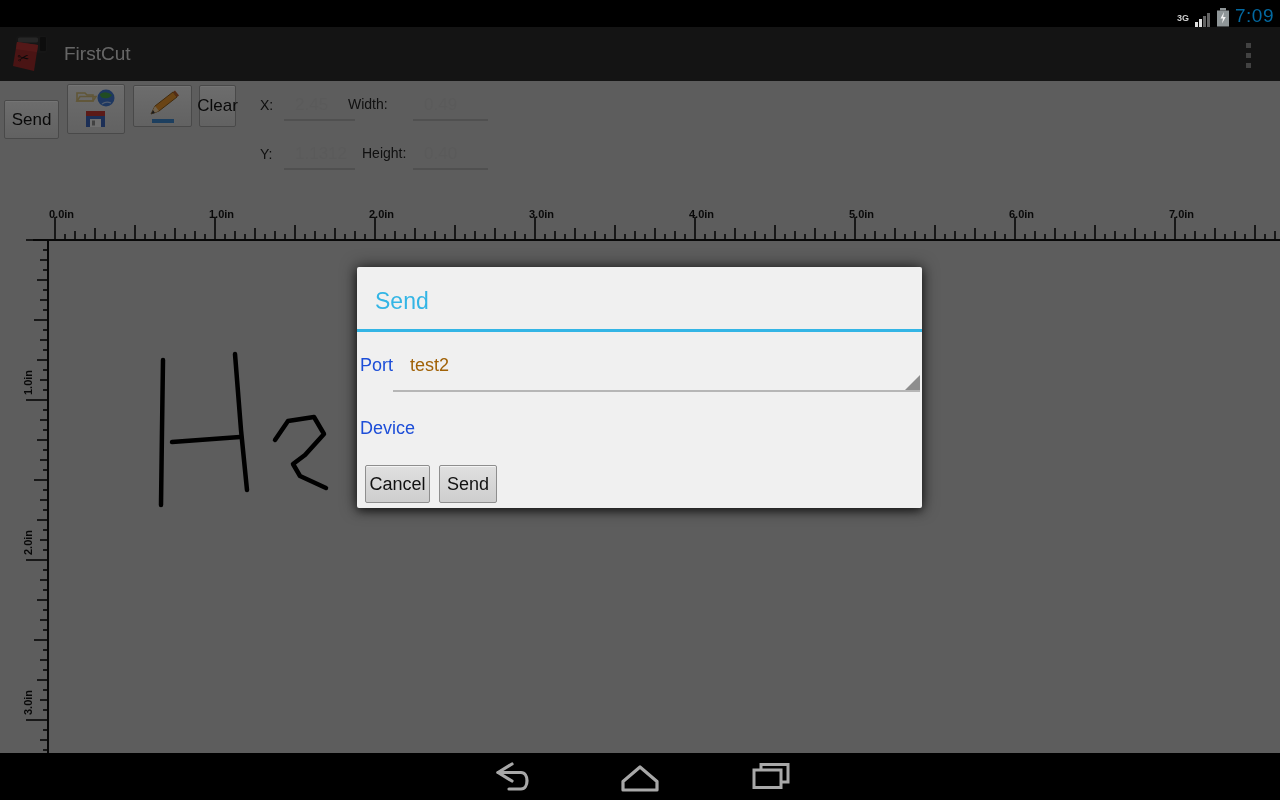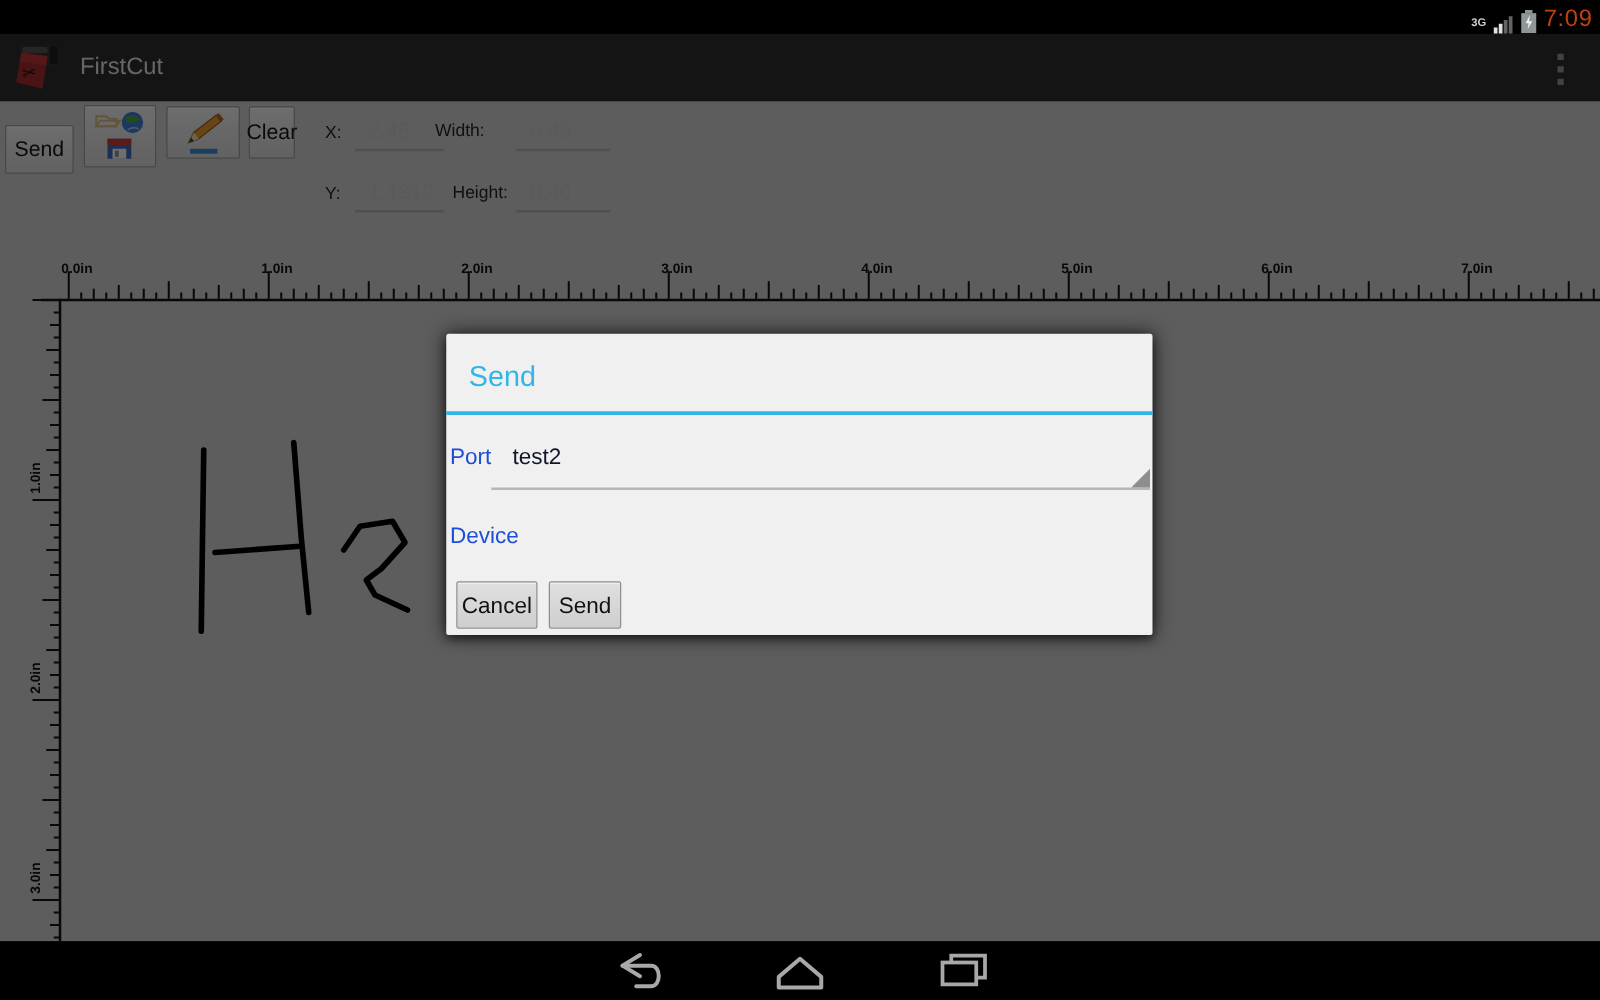--- a/index.html
+++ b/index.html
@@ -5,21 +5,21 @@
   * { margin:0; padding:0; box-sizing:border-box; }
   html,body { width:1280px; height:800px; overflow:hidden; background:#000;
               font-family:"Liberation Sans", sans-serif; }
   .screen { position:relative; width:1280px; height:800px; background:#000; }
 
   
   .status-bar { position:absolute; left:0; top:0; width:1280px; height:27px;
     background:#000; z-index:70; display:flex; justify-content:flex-end;
     align-items:flex-end; gap:5px; padding-right:6px; }
   .net-label { color:#cfcfcf; font-size:9px; font-weight:bold; position:relative; top:-4px; }
-  .clock { color:#c2410c; font-size:19px; letter-spacing:.5px; }
+  .clock { color:#0369a1; font-size:19px; letter-spacing:.5px; }
 
   
   .action-bar { position:absolute; left:0; top:27px; width:1280px; height:54px;
     background:#2b2b2b; z-index:10; display:flex; align-items:center; }
   .app-icon { margin-left:10px; }
   .app-title { color:#d6d6d6; font-size:19px; margin-left:12px; }
   .overflow-btn { position:absolute; right:20px; top:14px; width:24px; height:28px;
     display:flex; flex-direction:column; align-items:center; gap:5px; justify-content:center; }
   .overflow-btn span { width:5px; height:5px; background:#8b8b8b; display:block; }
 
@@ -61,21 +61,21 @@
     box-shadow:0 0 16px rgba(0,0,0,.65), 0 3px 8px rgba(0,0,0,.5); }
   .dialog-title { position:absolute; left:18px; top:21px; font-size:23px; color:#33b5e5; }
   .dialog-divider { position:absolute; left:0; top:62px; width:565px; height:3px;
     background:#33b5e5; }
   .dlg-label { position:absolute; color:#1d4ed8; font-size:18px; }
   .lbl-port   { left:3px; top:88px; }
   .lbl-device { left:3px; top:151px; }
   .spinner { position:absolute; height:44px; border-bottom:2px solid #b6b6b6; }
   .spinner-port   { left:36px; top:81px;  width:527px; }
   .spinner-device { left:61px; top:144px; width:502px; }
-  .spinner-value { position:absolute; top:7px; color:#0f172a; font-size:18px; }
+  .spinner-value { position:absolute; top:7px; color:#a16207; font-size:18px; }
   .spinner-port .spinner-value { left:17px; }
   .spinner-device .spinner-value { left:14px; }
   .spinner-caret { position:absolute; right:0; bottom:0; width:0; height:0;
     border-left:15px solid transparent; border-bottom:15px solid #8d8d8d; }
   .dlg-btn { position:absolute; top:198px; height:38px;
     background:linear-gradient(#e0e0e0,#cecece); border:1px solid #8e8e8e;
     border-radius:2px; color:#111; font-size:18px;
     display:flex; align-items:center; justify-content:center;
     box-shadow:inset 0 1px 0 #f4f4f4; }
   .dlg-cancel { left:8px;  width:65px; }

